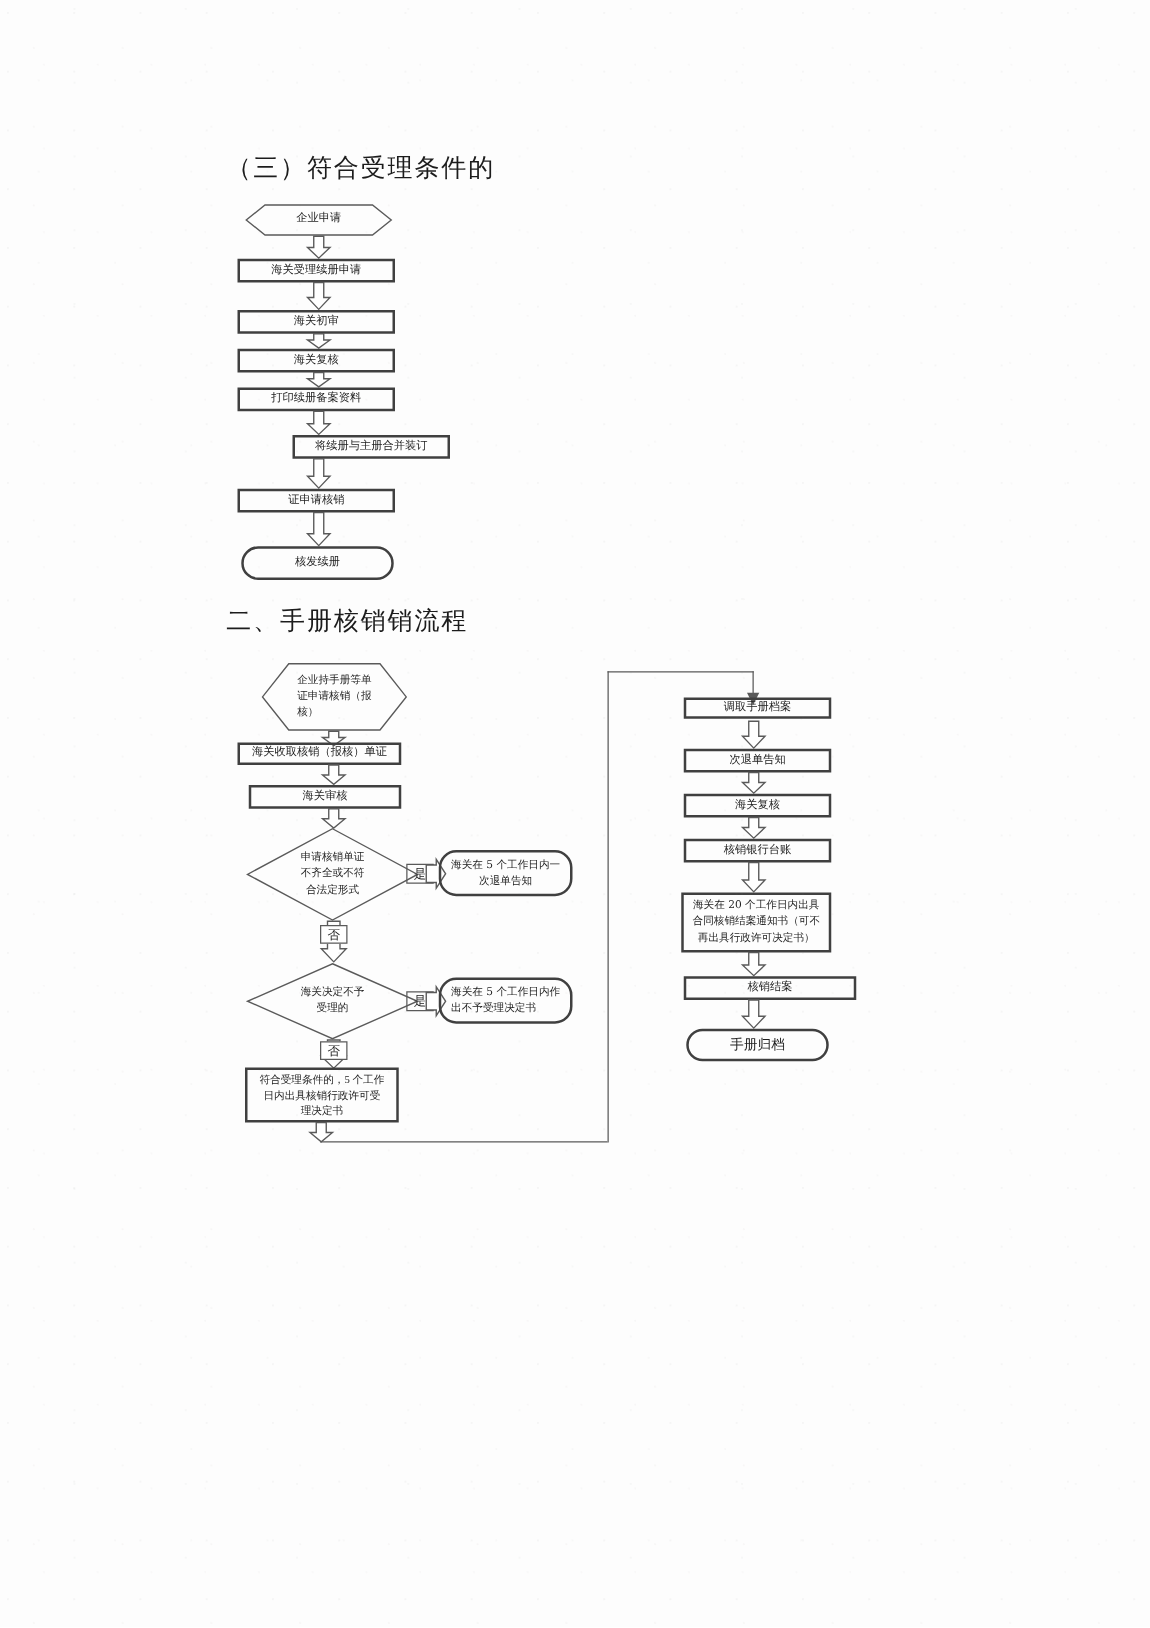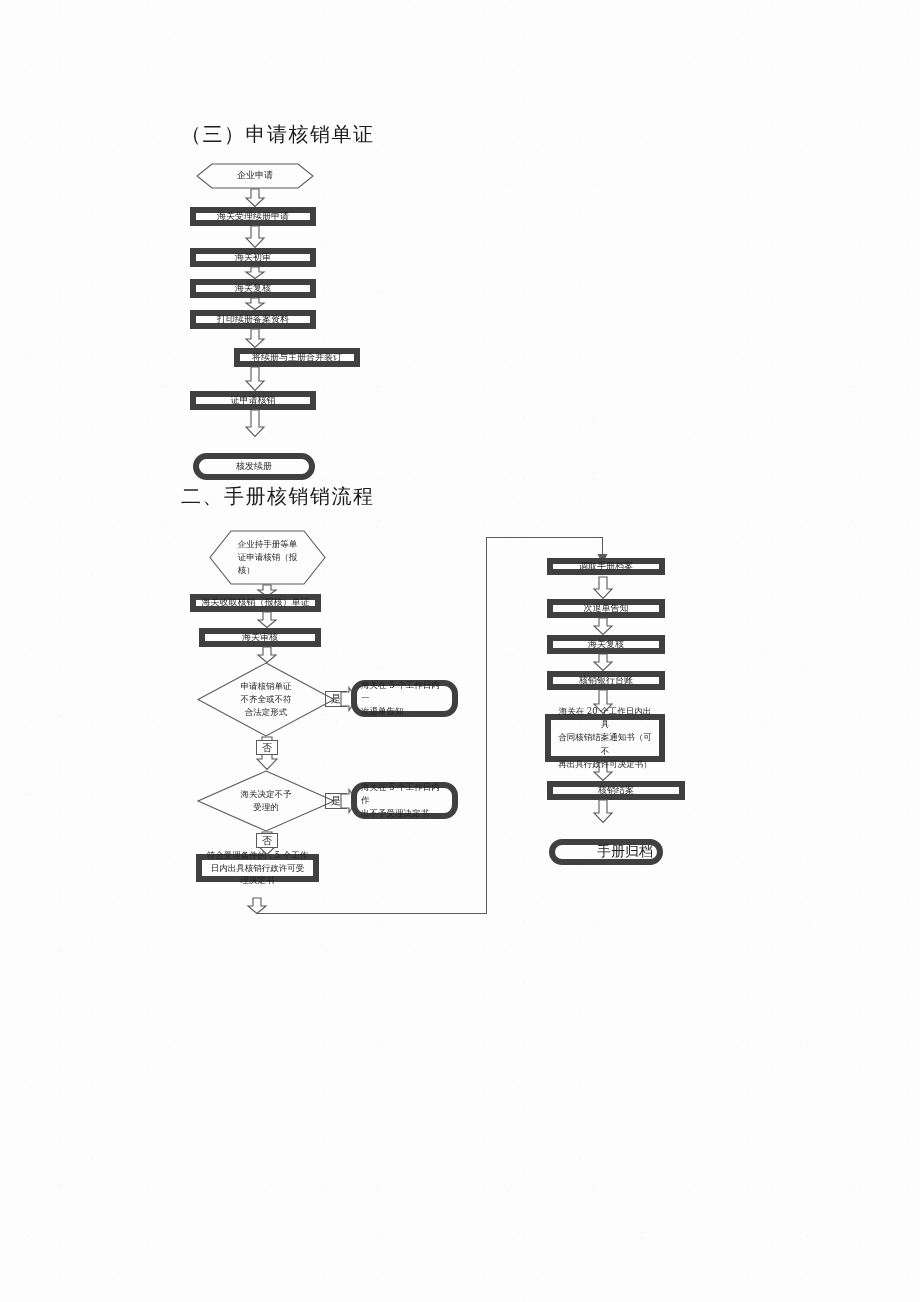--- a/index.html
+++ b/index.html
@@ -53,25 +53,25 @@
   .node {
     position: absolute;
     box-sizing: border-box;
     display: flex;
     align-items: center;
     justify-content: center;
     text-align: center;
     font-family: "DejaVu Serif", "Liberation Serif", serif;
     color: #1d1d1d;
     line-height: 1.28;
-    border: 6px solid #404040;
+    border: 2px solid #404040;
     background: transparent;
   }
   .node.process { border-radius: 0; }
-  .node.terminator { border-radius: 40px; margin-top: 16px; }
+  .node.terminator { border-radius: 40px; }
   .node.rounded { border-radius: 14px; }
   .node.hexagon,
   .node.diamond {
     border: 0;
     background: transparent;
   }
   .shape-svg {
     position: absolute;
     inset: 0;
     width: 100%;
@@ -119,21 +119,21 @@
     justify-content: center;
     background: transparent;
     color: #1d1d1d;
   }
 </style>
 </head>
 <body>
 
 <div class="page">
 
-  <div class="heading" id="heading-1">（三）申请核销单证</div>
+  <div class="heading" id="heading-1">（三）符合受理条件的</div>
 
   <div class="flow" id="flow-1">
 
     <div class="node hexagon" style="left:196px; top:163px; width:118px; height:26px; font-size:9px;">
       <svg class="shape-svg" viewBox="0 0 118 26" preserveAspectRatio="none">
         <polygon points="16,1 102,1 117,13 102,25 16,25 1,13" vector-effect="non-scaling-stroke"></polygon>
       </svg>
       <span class="label">企业申请</span>
     </div>
 
@@ -256,21 +256,21 @@
 合法定形式</span>
     </div>
 
     <div class="yes-label" style="left:325px; top:691px; width:22px; height:16px;">是</div>
     <div class="arrow-h" style="left:341px; top:687px; width:16px; height:24px;">
       <svg viewBox="0 0 16 24" width="16" height="24" preserveAspectRatio="none">
         <polygon points="0,5 8,5 8,0.5 15.5,12 8,23.5 8,19 0,19" vector-effect="non-scaling-stroke"></polygon>
       </svg>
     </div>
     <div class="node rounded" style="left:351px; top:680px; width:107px; height:37px; font-size:8.5px;">
-      <span class="label" style="text-align:left; line-height:1.5;">海关在 5 个工作日内一
+      <span class="label" style="text-align:center; line-height:1.5;">海关在 5 个工作日内一
 次退单告知</span>
     </div>
 
     <div class="arrow-v" style="left:256px; top:737px; width:22px; height:33px;">
       <svg viewBox="0 0 22 33" width="22" height="33" preserveAspectRatio="none">
         <polygon points="6,0 16,0 16,22 21,22 11,32.5 1,22 6,22" vector-effect="non-scaling-stroke"></polygon>
       </svg>
     </div>
     <div class="yes-label" style="left:256px; top:740px; width:22px; height:15px; border:1px solid #5a5a5a; background:#fff;">否</div>
 
@@ -293,21 +293,21 @@
 出不予受理决定书</span>
     </div>
 
     <div class="arrow-v" style="left:256px; top:832px; width:22px; height:23px;">
       <svg viewBox="0 0 22 23" width="22" height="23" preserveAspectRatio="none">
         <polygon points="6,0 16,0 16,13 21,13 11,22.5 1,13 6,13" vector-effect="non-scaling-stroke"></polygon>
       </svg>
     </div>
     <div class="yes-label" style="left:256px; top:833px; width:22px; height:15px; border:1px solid #5a5a5a; background:#fff;">否</div>
 
-    <div class="node process" style="left:196px; top:854px; width:123px; height:28px; font-size:8.5px;">
+    <div class="node process" style="left:196px; top:854px; width:123px; height:44px; font-size:8.5px;font-family:Liberation Serif, serif;">
       <span class="label" style="line-height:1.5;">符合受理条件的，5 个工作
 日内出具核销行政许可受
 理决定书</span>
     </div>
 
     <div class="arrow-v" style="left:247px; top:898px; width:20px; height:16px;">
       <svg viewBox="0 0 20 16" width="20" height="16" preserveAspectRatio="none">
         <polygon points="6,0 14,0 14,8 19,8 10,15.5 1,8 6,8" vector-effect="non-scaling-stroke"></polygon>
       </svg>
     </div>
@@ -377,19 +377,19 @@
     <div class="node process" style="left:547px; top:781px; width:138px; height:19px; font-size:9px;">
       <span class="label">核销结案</span>
     </div>
 
     <div class="arrow-v" style="left:593px; top:800px; width:20px; height:23px;">
       <svg viewBox="0 0 20 23" width="20" height="23" preserveAspectRatio="none">
         <polygon points="6,0 14,0 14,13 19,13 10,22.5 1,13 6,13" vector-effect="non-scaling-stroke"></polygon>
       </svg>
     </div>
 
-    <div class="node terminator" style="left:549px; top:823px; width:114px; height:26px; font-size:14px;justify-content:flex-end;">
+    <div class="node terminator" style="left:549px; top:823px; width:114px; height:26px; font-size:11px;">
       <span class="label">手册归档</span>
     </div>
   </div>
 
   <div class="scan-noise"></div>
 </div>
 
 </body></html>

